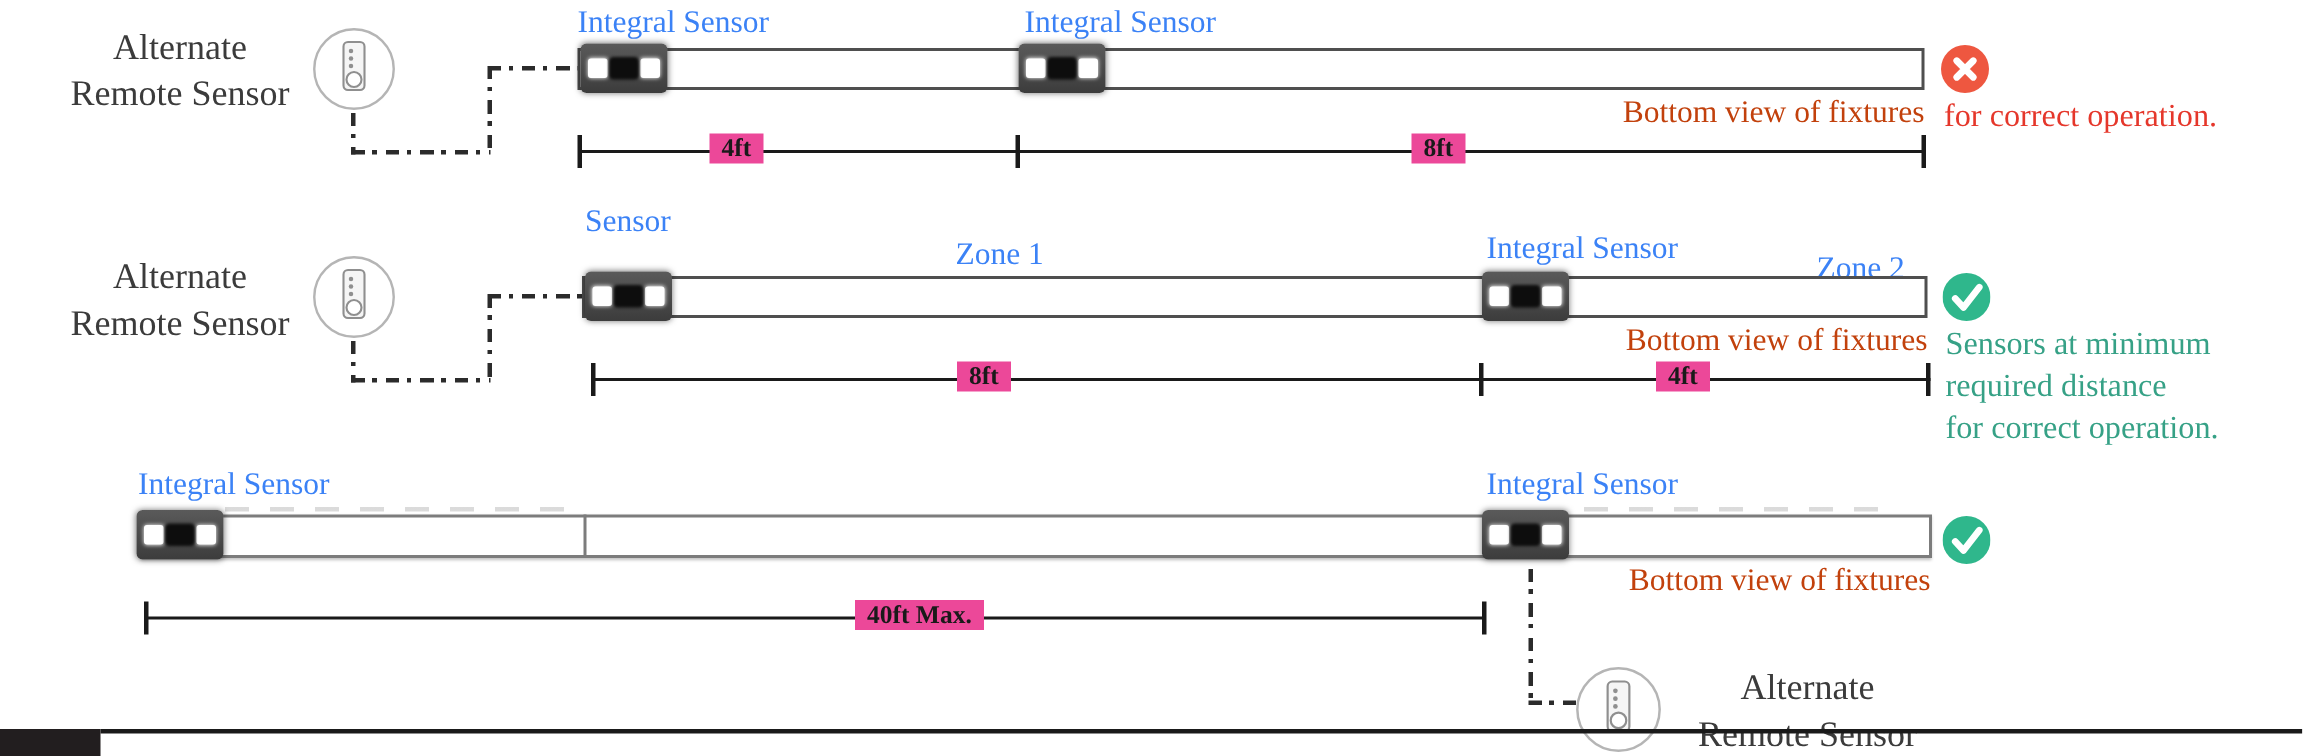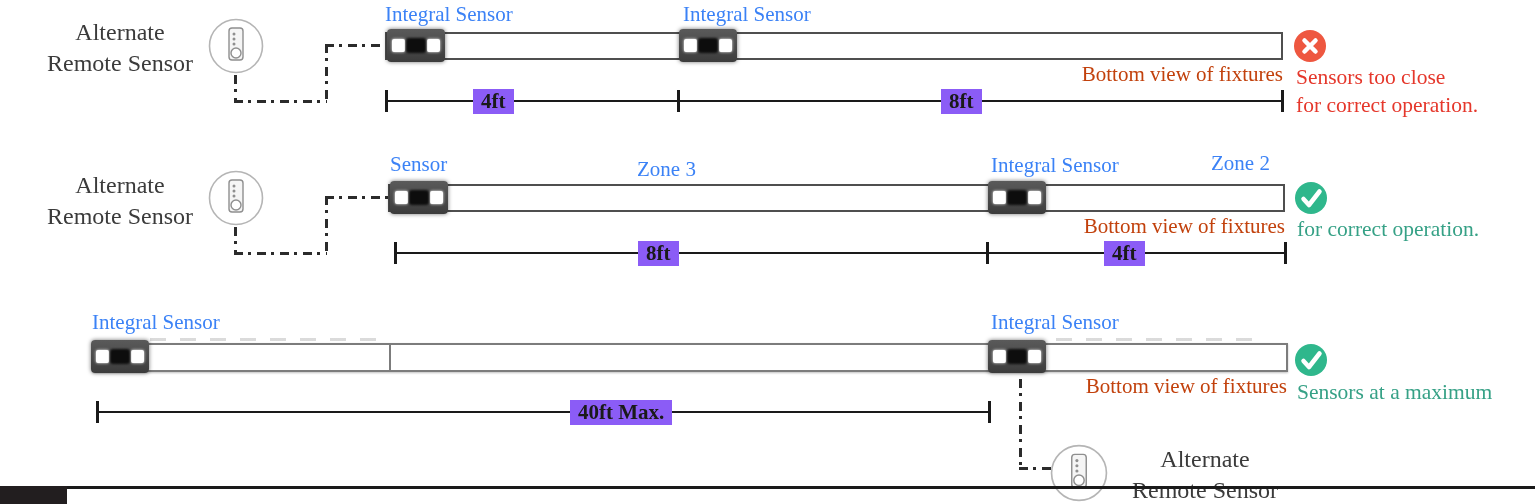--- a/index.html
+++ b/index.html
@@ -12,21 +12,21 @@
   .bar3{background:#fff;border:2px solid #7c7c7c;box-sizing:border-box;box-shadow:0 1px 2px rgba(0,0,0,.25);}
   .sensor{width:58px;height:33px;background:linear-gradient(#5a5a5a,#3c3c3c);border-radius:4px;
           box-shadow:0 0 4px rgba(0,0,0,.55);display:flex;align-items:center;
           justify-content:space-between;padding:0 5px;box-sizing:border-box;}
   .sensor .led{width:13px;height:13px;background:#fff;border-radius:2px;box-shadow:0 0 3px #fff;}
   .sensor .mid{width:20px;height:15px;background:#0d0d0d;border-radius:3px;filter:blur(1px);}
   .ddh{height:3px;background-image:repeating-linear-gradient(90deg,#2b2b2b 0 9px,transparent 9px 14px,#2b2b2b 14px 17px,transparent 17px 23px);}
   .ddv{width:3px;background-image:repeating-linear-gradient(180deg,#2b2b2b 0 9px,transparent 9px 14px,#2b2b2b 14px 17px,transparent 17px 23px);}
   .dimline{height:2px;background:#1a1a1a;}
   .tick{width:3px;height:22px;background:#1a1a1a;}
-  .dimlbl{font-size:21px;font-weight:bold;color:#1a1a1a;text-align:left;background:#8b5cf6;padding:0 8px;white-space:nowrap;}
+  .dimlbl{font-size:17px;font-weight:bold;color:#1a1a1a;text-align:left;background:#ec4899;padding:0 8px;white-space:nowrap;}
   .bottomview{font-size:21px;color:#c2410c;text-align:right;white-space:nowrap;}
   .status-red{font-size:21.5px;line-height:28px;color:#e5372b;white-space:nowrap;}
   .status-green{font-size:21.5px;line-height:28px;color:#36a186;white-space:nowrap;}
   .divider{width:2px;background:#7c7c7c;}
   .ghost{height:3px;opacity:.55;background-image:repeating-linear-gradient(90deg,#bdbdbd 0 16px,transparent 16px 30px);}
   .rule{background:#1a1a1a;}
   .blackblock{background:#221e1f;}
 </style>
 </head>
 <body>
@@ -74,21 +74,20 @@
   <div class="abs tick" style="left:677px;top:90px;"></div>
   <div class="abs tick" style="left:1281px;top:90px;"></div>
   <div class="abs dimlbl" style="left:473px;top:89px;">4ft</div>
   <div class="abs dimlbl" style="left:941px;top:89px;">8ft</div>
 
   <svg class="abs" style="left:1294px;top:30px;" width="32" height="32" viewBox="0 0 32 32">
     <circle cx="16" cy="16" r="16" fill="#ee5740"></circle>
     <path d="M10.5 10.5 L21.5 21.5 M21.5 10.5 L10.5 21.5" stroke="#fff" stroke-width="4.5" stroke-linecap="round"></path>
   </svg>
   <div class="abs status-red" style="left:1296px;top:63px;">
-    <div>Sensors too close</div>
     <div>for correct operation.</div>
   </div>
 
   <div class="abs alt-remote" style="left:10px;top:170px;">
     <div>Alternate</div>
     <div>Remote Sensor</div>
   </div>
 
   <svg class="abs" style="left:208px;top:170px;" width="56" height="56" viewBox="0 0 56 56">
     <circle cx="28" cy="28" r="26.5" fill="#fff" stroke="#b5b5b5" stroke-width="1.6"></circle>
@@ -97,24 +96,24 @@
       <circle cx="26" cy="21" r="1.5" fill="#8f8f8f"></circle>
     <circle cx="26" cy="26" r="1.5" fill="#8f8f8f"></circle>
     <circle cx="28" cy="35" r="5" fill="#fff" stroke="#8f8f8f" stroke-width="1.4"></circle>
   </svg>
 
   <div class="abs ddv" style="left:234px;top:227px;height:28px;"></div>
   <div class="abs ddh" style="left:234px;top:252px;width:93px;"></div>
   <div class="abs ddv" style="left:325px;top:196px;height:59px;"></div>
   <div class="abs ddh" style="left:325px;top:196px;width:65px;"></div>
 
-  <div class="abs lbl" style="left:390px;top:152px;">Sensor</div>
-  <div class="abs lbl" style="left:637px;top:157px;">Zone 3</div>
+  <div class="abs lbl" style="left:390px;top:135px;">Sensor</div>
+  <div class="abs lbl" style="left:637px;top:157px;">Zone 1</div>
   <div class="abs lbl" style="left:991px;top:153px;">Integral Sensor</div>
-  <div class="abs lbl" style="left:1211px;top:151px;">Zone 2</div>
+  <div class="abs lbl" style="left:1211px;top:166px;">Zone 2</div>
 
   <div class="abs bar" style="left:388px;top:184px;width:897px;height:28px;"></div>
   <div class="abs sensor" style="left:390px;top:181px;">
     <span class="led"></span>
       <span class="mid"></span>
       <span class="led"></span>
   </div>
   <div class="abs sensor" style="left:988px;top:181px;">
     <span class="led"></span>
       <span class="mid"></span>
@@ -128,20 +127,22 @@
   <div class="abs tick" style="left:986px;top:242px;"></div>
   <div class="abs tick" style="left:1284px;top:242px;"></div>
   <div class="abs dimlbl" style="left:638px;top:241px;">8ft</div>
   <div class="abs dimlbl" style="left:1104px;top:241px;">4ft</div>
 
   <svg class="abs" style="left:1295px;top:182px;" width="32" height="32" viewBox="0 0 32 32">
     <circle cx="16" cy="16" r="16" fill="#2fb78c"></circle>
     <path d="M8.5 17 L14 23 L24.5 9.5" stroke="#fff" stroke-width="4.5" fill="none" stroke-linecap="round" stroke-linejoin="round"></path>
   </svg>
   <div class="abs status-green" style="left:1297px;top:215px;">
+    <div>Sensors at minimum</div>
+    <div>required distance</div>
     <div>for correct operation.</div>
   </div>
 
   <div class="abs lbl" style="left:92px;top:310px;">Integral Sensor</div>
   <div class="abs lbl" style="left:991px;top:310px;">Integral Sensor</div>
 
   <div class="abs ghost" style="left:150px;top:338px;width:235px;"></div>
   <div class="abs ghost" style="left:1056px;top:338px;width:205px;"></div>
 
   <div class="abs bar3" style="left:93px;top:343px;width:1195px;height:29px;"></div>
@@ -163,21 +164,20 @@
   <div class="abs dimline" style="left:97px;top:411px;width:893px;"></div>
   <div class="abs tick" style="left:96px;top:401px;"></div>
   <div class="abs tick" style="left:988px;top:401px;"></div>
   <div class="abs dimlbl" style="left:526px;top:400px;margin-left:44px;">40ft Max.</div>
 
   <svg class="abs" style="left:1295px;top:344px;" width="32" height="32" viewBox="0 0 32 32">
     <circle cx="16" cy="16" r="16" fill="#2fb78c"></circle>
     <path d="M8.5 17 L14 23 L24.5 9.5" stroke="#fff" stroke-width="4.5" fill="none" stroke-linecap="round" stroke-linejoin="round"></path>
   </svg>
   <div class="abs status-green" style="left:1297px;top:378px;">
-    <div>Sensors at a maximum</div>
   </div>
 
   <div class="abs ddv" style="left:1019px;top:379px;height:91px;"></div>
   <div class="abs ddh" style="left:1019px;top:467px;width:33px;"></div>
 
   <svg class="abs" style="left:1050px;top:444px;" width="58" height="58" viewBox="0 0 56 56">
     <circle cx="28" cy="28" r="26.5" fill="#fff" stroke="#b5b5b5" stroke-width="1.6"></circle>
     <rect x="21" y="10" width="14" height="32" rx="3" fill="#f5f5f5" stroke="#8f8f8f" stroke-width="1.4"></rect>
     <circle cx="26" cy="16" r="1.5" fill="#8f8f8f"></circle>
       <circle cx="26" cy="21" r="1.5" fill="#8f8f8f"></circle>

